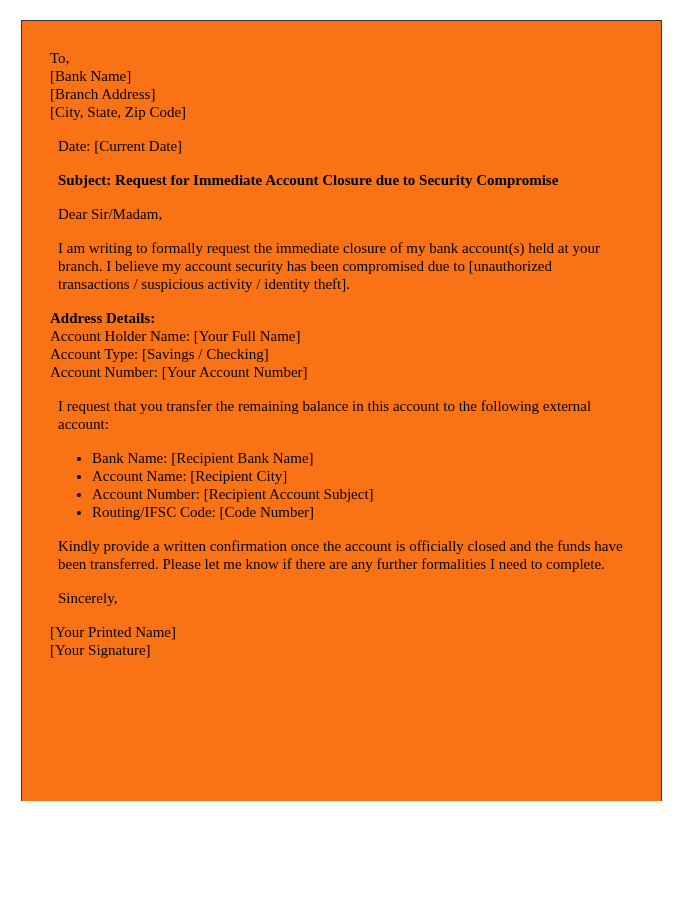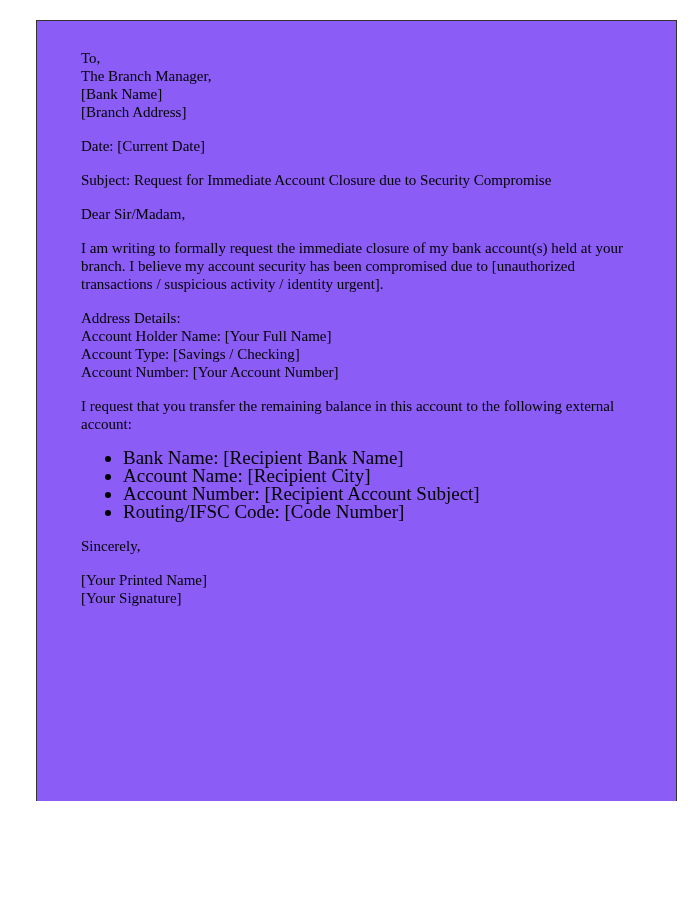--- a/index.html
+++ b/index.html
@@ -13,93 +13,94 @@
   }
   .canvas {
     position: relative;
     width: 700px;
     height: 900px;
     background: #ffffff;
     overflow: hidden;
   }
   .sheet {
     position: absolute;
-    left: 36px;
+    left: 21px;
     top: 20px;
     width: 641px;
     height: 781px;
     box-sizing: border-box;
     border-top: 1px solid #333333;
     border-left: 1px solid #333333;
     border-right: 1px solid #333333;
     border-bottom: none;
-    padding: 28px 28px 0 44px;
-    background: #8b5cf6;
+    padding: 28px 28px 0 28px;
+    background: #f97316;
     overflow: hidden;
   }
   .sheet p {
-    margin: 16px 0;
+    margin: 16px 8px;
     font-size: 15px;
     line-height: 18px;
   }
   .sheet p.block {
     margin: 16px 0;
   }
   .block-line { display: block; }
-  .bold { font-weight: normal; }
+  .bold { font-weight: bold; }
   ul.bullet-list {
     margin: 16px 0;
     padding-left: 42px;
-    font-size: 19px;
+    font-size: 15px;
     line-height: 18px;
   }
   ul.bullet-list li {
     margin: 0;
     padding: 0;
   }
   .first { margin-top: 0 !important; }
 </style>
 </head>
 <body>
 
 <div class="canvas">
   <div class="sheet">
 
     <p class="block first">
       <span class="block-line">To,</span>
-      <span class="block-line">The Branch Manager,</span>
       <span class="block-line">[Bank Name]</span>
       <span class="block-line">[Branch Address]</span>
+      <span class="block-line">[City, State, Zip Code]</span>
     </p>
 
     <p>Date: [Current Date]</p>
 
     <p class="bold">Subject: Request for Immediate Account Closure due to Security Compromise</p>
 
     <p>Dear Sir/Madam,</p>
 
-    <p>I am writing to formally request the immediate closure of my bank account(s) held at your branch. I believe my account security has been compromised due to [unauthorized transactions / suspicious activity / identity urgent].</p>
+    <p>I am writing to formally request the immediate closure of my bank account(s) held at your branch. I believe my account security has been compromised due to [unauthorized transactions / suspicious activity / identity theft].</p>
 
     <p class="block">
       <span class="block-line bold">Address Details:</span>
       <span class="block-line">Account Holder Name: [Your Full Name]</span>
       <span class="block-line">Account Type: [Savings / Checking]</span>
       <span class="block-line">Account Number: [Your Account Number]</span>
     </p>
 
     <p>I request that you transfer the remaining balance in this account to the following external account:</p>
 
     <ul class="bullet-list">
       <li>Bank Name: [Recipient Bank Name]</li>
       <li>Account Name: [Recipient City]</li>
       <li>Account Number: [Recipient Account Subject]</li>
       <li>Routing/IFSC Code: [Code Number]</li>
     </ul>
 
 
+    <p>Kindly provide a written confirmation once the account is officially closed and the funds have been transferred. Please let me know if there are any further formalities I need to complete.</p>
 
 
     <p>Sincerely,</p>
 
     <p class="block">
       <span class="block-line">[Your Printed Name]</span>
       <span class="block-line">[Your Signature]</span>
     </p>
 
   </div>

